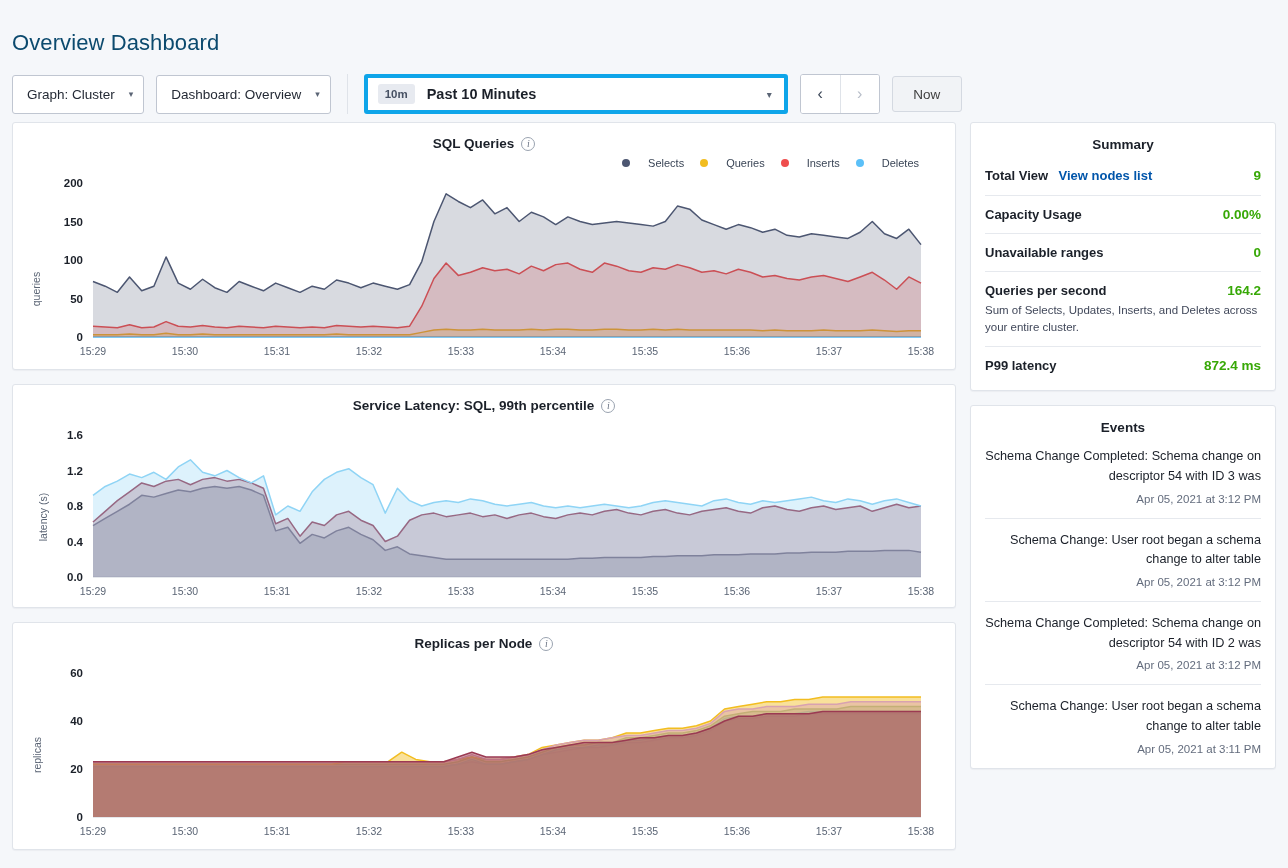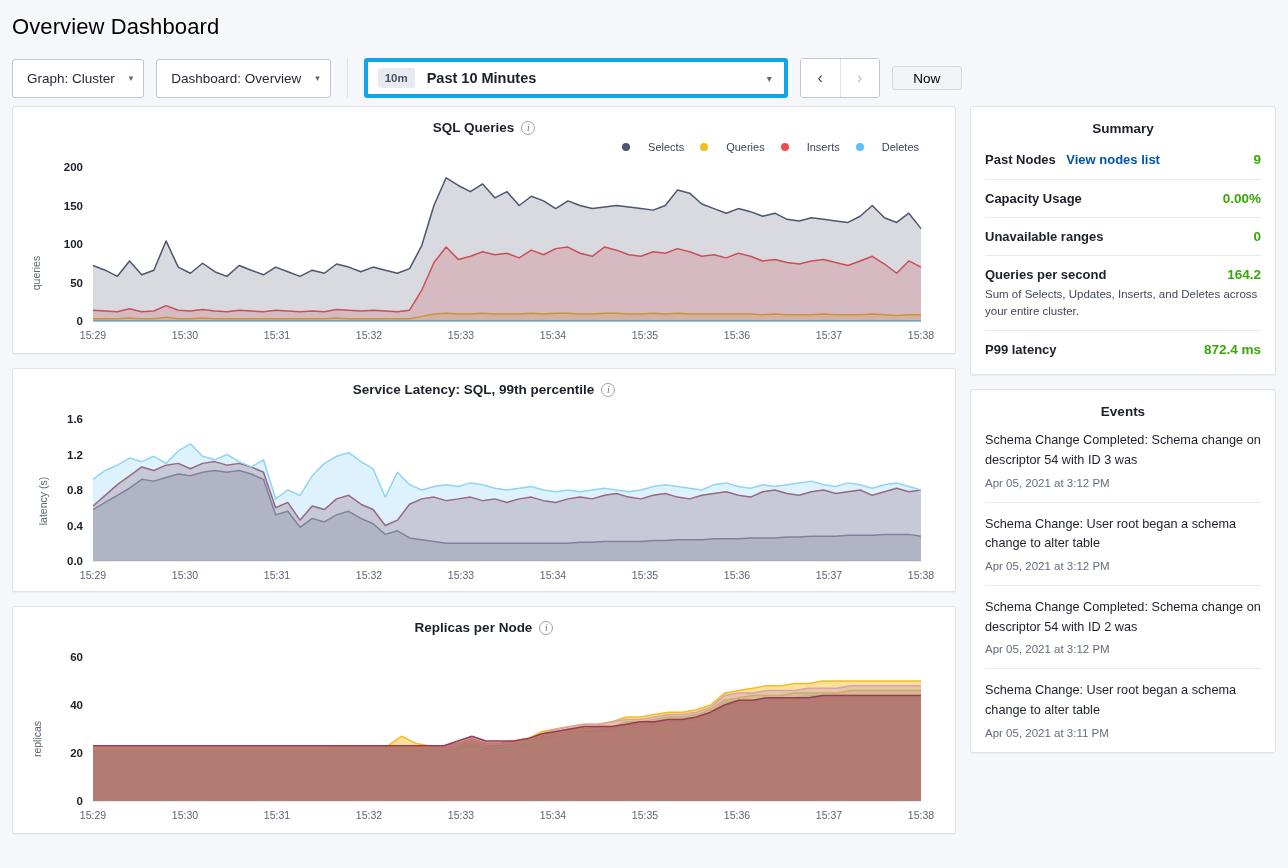--- a/index.html
+++ b/index.html
@@ -10,23 +10,24 @@
     font-family: "Liberation Sans", sans-serif;
     color: #242a35;
     overflow: hidden;
   }
   .page { width: 1288px; height: 868px; position: relative; }
 
   
   .page-title {
     font-size: 22px;
     font-weight: 400;
-    color: #000000;
+    color: #0c4a6e;
     padding: 14px 0 10px 12px;
     letter-spacing: .1px;
+    margin-top: 16px;
   }
 
   
   .toolbar {
     display: flex;
     align-items: center;
     padding: 0 12px;
     height: 56px;
     gap: 12px;
   }
@@ -91,26 +92,26 @@
   .arrow-btn {
     width: 39px;
     display: flex; align-items: center; justify-content: center;
     font-size: 16px;
     color: #3a4556;
     background: #fff;
   }
   .arrow-btn + .arrow-btn { border-left: 1px solid #dfe3e9; }
   .arrow-btn.disabled { color: #b7bdc8; }
   .now-btn {
-    height: 24px;
+    height: 36px;
     min-width: 70px;
     border: 1px solid #d4d9e1;
     border-radius: 3px;
     background: #f1f3f6;
-    color: #000000;
+    color: #404040;
     font-size: 13.5px;
     display: flex; align-items: center; justify-content: center;
     padding: 0 16px;
   }
 
   
   .content {
     display: flex;
     gap: 14px;
     padding: 0 12px;
@@ -219,20 +220,21 @@
   }
   .sum-item { padding: 11px 0; border-bottom: 1px solid #e6e9ee; }
   .sum-item:last-child { border-bottom: none; }
   .sum-item:first-child { padding-top: 4px; }
 
   
   .events-body { padding: 0 14px; }
   .event {
     padding: 12px 0 13px;
     border-top: 1px solid #e6e9ee;
+    text-align: right;
   }
   .event:first-child { border-top: none; padding-top: 2px; }
   .event-text {
     font-size: 12.7px;
     color: #1b2029;
     line-height: 1.55;
   }
   .event-time {
     font-size: 11.5px;
     color: #636c7d;
@@ -403,21 +405,21 @@
 
     <div class="right-col">
 
       <div class="card">
         <div class="panel-title">Summary</div>
         <div class="summary-body">
 
           <div class="sum-item">
             <div class="sum-row">
               <div>
-                <span class="sum-label">Past Nodes</span>
+                <span class="sum-label">Total View</span>
                 <span class="sum-link">View nodes list</span>
               </div>
               <span class="sum-value">9</span>
             </div>
           </div>
 
           <div class="sum-item">
             <div class="sum-row">
               <span class="sum-label">Capacity Usage</span>
               <span class="sum-value">0.00%</span>

